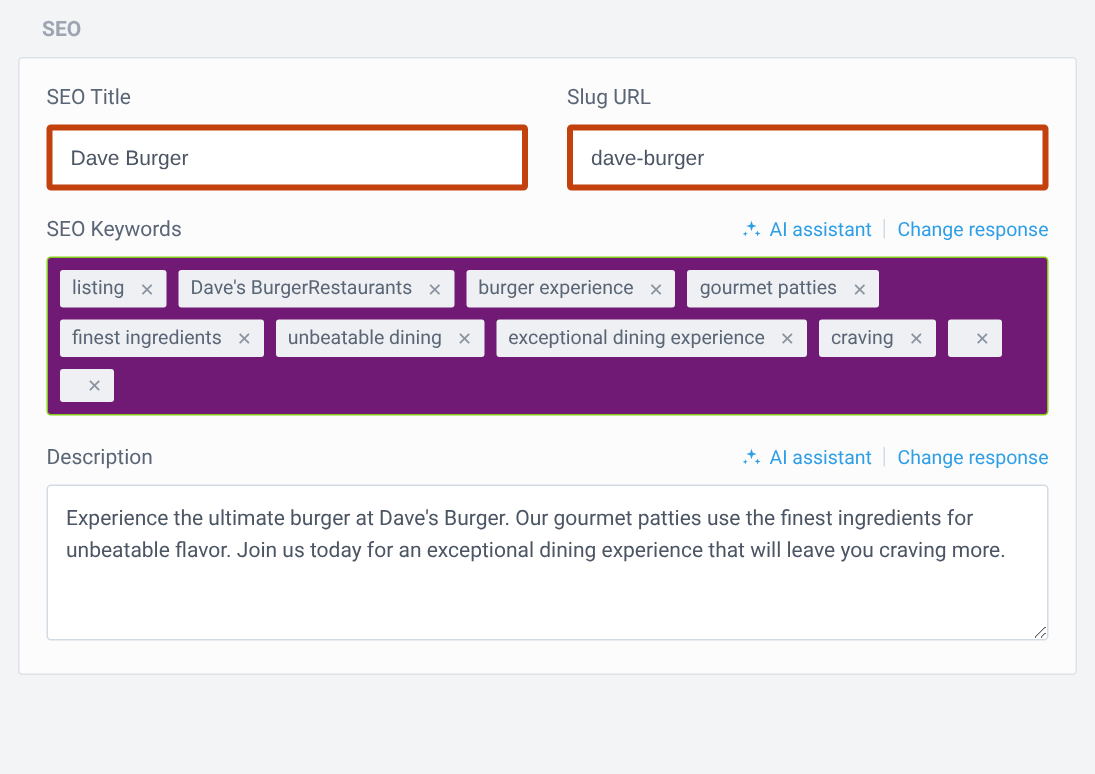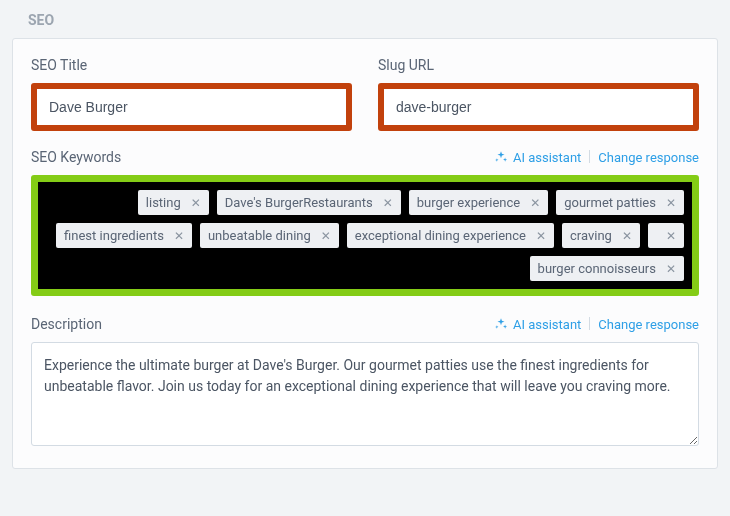--- a/index.html
+++ b/index.html
@@ -31,21 +31,21 @@
     }
     .field { flex: 1; display: flex; flex-direction: column; justify-content: space-between; }
     .field-label {
       font-size: 14px;
       color: #5a6575;
       margin-bottom: 10px;
     }
     .text-input {
       width: 100%;
       padding: 10px 12px;
-      border: 6px solid #c2410c;
+      border: 4px solid #c2410c;
       border-radius: 3px;
       font-size: 14px;
       color: #4b5563;
       background: #fff;
       outline: none;
     }
     .field-header {
       display: flex;
       justify-content: space-between;
       align-items: center;
@@ -64,29 +64,28 @@
     .sep {
       width: 1px;
       height: 13px;
       background: #d3dbe3;
     }
     .sparkle-icon {
       display: inline-flex;
       align-items: center;
     }
     .tag-input {
-      border: 7px solid #84cc16;
-      border-radius: 3px;
-      background: #000000;
+      border: 1px solid #84cc16;
+      border-radius: 3px;
+      background: #701a75;
       padding: 8px;
       display: flex;
       flex-wrap: wrap;
       gap: 8px;
       margin-bottom: 20px;
-      justify-content: flex-end;
     }
     .tag {
       display: flex;
       align-items: center;
       background: #eef0f3;
       border-radius: 2px;
       padding: 5px 8px;
       font-size: 13px;
       color: #5a6575;
     }
@@ -182,21 +181,20 @@
         <span class="tag-remove">✕</span>
       </div>
       <div class="tag">
         <span>craving</span>
         <span class="tag-remove">✕</span>
       </div>
       <div class="tag">
         <span class="tag-remove">✕</span>
       </div>
       <div class="tag">
-        <span>burger connoisseurs</span>
         <span class="tag-remove">✕</span>
       </div>
     </div>
 
   <div class="field-header">
     <label class="field-label" style="margin-bottom:0">Description</label>
     <div class="actions">
       <a class="action-link">
         <span class="sparkle-icon">
           <svg width="14" height="14" viewBox="0 0 24 24" fill="#2e9fe6">

